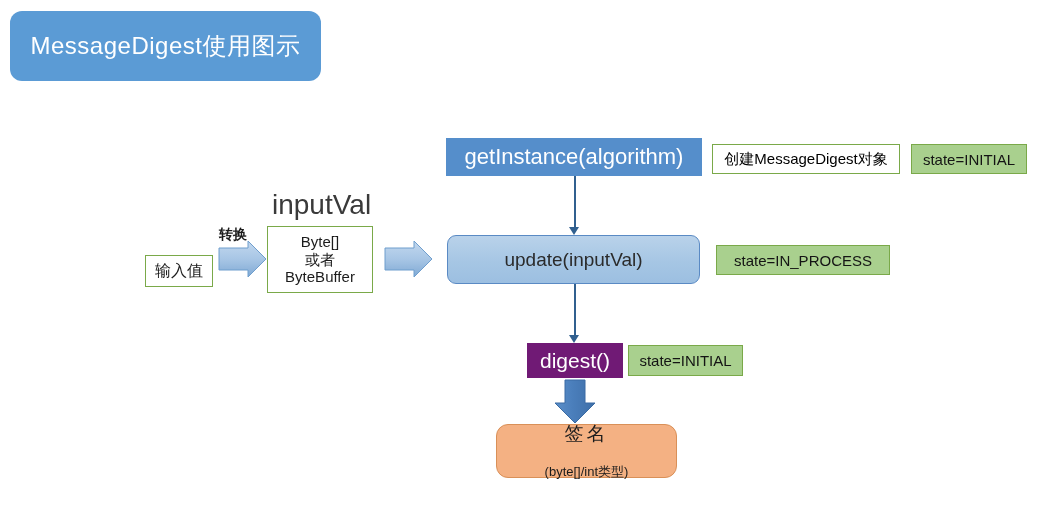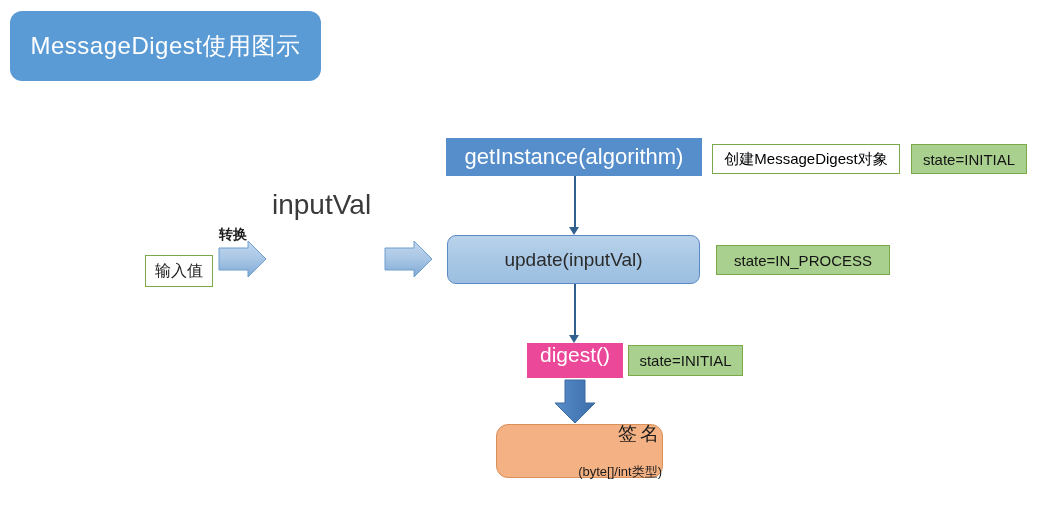--- a/index.html
+++ b/index.html
@@ -56,23 +56,23 @@
     font-size: 22px;
     white-space: nowrap;
   }
 
   
   #digest-box {
     left: 527px;
     top: 343px;
     width: 96px;
     height: 35px;
-    background: #ec4899;
-    display: flex;
-    align-items: flex-start;
+    background: #701a75;
+    display: flex;
+    align-items: center;
     justify-content: center;
   }
   #digest-box .txt {
     color: #ffffff;
     font-size: 21px;
     white-space: nowrap;
   }
 
   
   #update-box {
@@ -179,28 +179,28 @@
     color: #1c1c1c;
     font-size: 14px;
     font-weight: bold;
     white-space: nowrap;
   }
 
   
   #signature-box {
     left: 496px;
     top: 424px;
-    width: 167px;
+    width: 181px;
     height: 54px;
     border-radius: 12px;
     border: 1px solid #d99058;
     background: #f4b183;
     display: flex;
     flex-direction: column;
-    align-items: flex-end;
+    align-items: center;
     justify-content: center;
     box-sizing: border-box;
   }
   #signature-box .main {
     color: #1c1c1c;
     font-size: 19px;
     letter-spacing: 3px;
     white-space: nowrap;
   }
   #signature-box .sub {
@@ -292,20 +292,25 @@
   <div id="conn1-head" class="abs conn-head"></div>
 
   <div id="inputval-label" class="abs">inputVal</div>
 
   <div id="convert-label" class="abs">转换</div>
 
   <div id="input-box" class="abs">
     <span class="txt">输入值</span>
   </div>
 
+  <div id="bytes-box" class="abs">
+    <span class="txt">Byte[]</span>
+    <span class="txt">或者</span>
+    <span class="txt">ByteBuffer</span>
+  </div>
 
   <div id="update-box" class="abs">
     <span class="txt">update(inputVal)</span>
   </div>
 
   <div id="note-state-2" class="abs note-green">
     <span class="txt">state=IN_PROCESS</span>
   </div>
 
   <div id="conn2-line" class="abs conn-line"></div>

